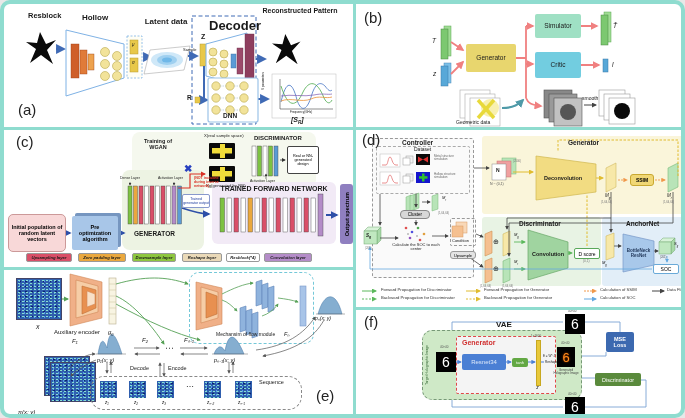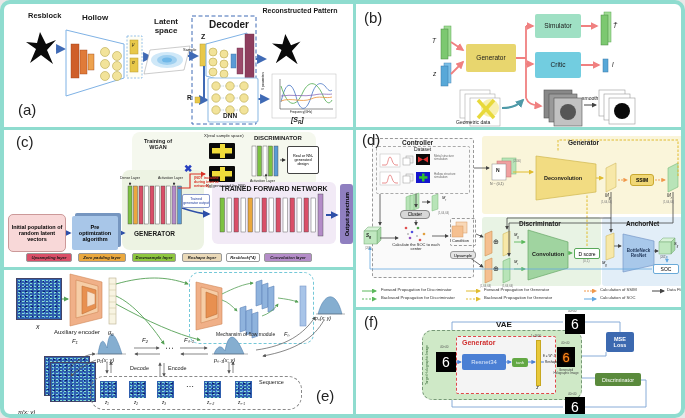--- a/index.html
+++ b/index.html
@@ -121,26 +121,26 @@
         <rect x="268" y="70" width="64" height="44" fill="#fff" stroke="#bbb" stroke-width=".5"></rect>
         <path d="M276,75 L276,105 L329,105" fill="none" stroke="#444" stroke-width=".6"></path>
         <path d="M277,98 C282,76 288,76 293,96 C297,108 303,108 308,90 C312,78 317,78 321,82 C324,86 326,88 328,86" fill="none" stroke="#4472c4" stroke-width=".8"></path>
         <path d="M277,82 C284,104 292,104 299,88 C305,76 313,76 320,94 C323,100 326,100 328,96" fill="none" stroke="#4aa84a" stroke-width=".8"></path>
         <path d="M277,97 C287,93 297,99 307,95 C315,91 322,95 328,93" fill="none" stroke="#e8923a" stroke-width=".8"></path>
         <path d="M277,92 C287,90 300,93 310,91 C318,89 324,91 328,90" fill="none" stroke="#8a6bb8" stroke-width=".8"></path>
       </g>
     </svg>
     <div class="t b" style="left:24px;top:8px;font-size:7.5px">Resblock</div>
     <div class="t b c w" style="left:66px;top:10px;width:50px;font-size:8px">Hollow</div>
-    <div class="t b c w" style="left:140px;top:14px;width:44px;font-size:8px">Latent space</div>
+    <div class="t b c w" style="left:140px;top:14px;width:44px;font-size:8px">Latent data</div>
     <div class="t i" style="left:128px;top:38px;font-size:4.5px">μ</div>
     <div class="t i" style="left:128px;top:56px;font-size:4.5px">σ</div>
     <div class="t" style="left:179px;top:44px;font-size:4px">Sample</div>
     <div class="t b" style="left:197px;top:29px;font-size:7px">Z</div>
-    <div class="t b" style="left:205px;top:15px;font-size:10px">Decoder</div>
+    <div class="t b" style="left:205px;top:15px;font-size:13px">Decoder</div>
     <div class="t b c w" style="left:258px;top:3px;width:76px;font-size:7px">Reconstructed Pattern</div>
     <div class="t b" style="left:183px;top:90px;font-size:6.5px">R</div>
     <div class="t b" style="left:219px;top:108px;font-size:6.5px">DNN</div>
     <div class="t" style="left:258px;top:86px;font-size:3px;transform:rotate(-90deg);transform-origin:left top">S parameters</div>
     <div class="t" style="left:286px;top:107px;font-size:3px">Frequency(GHz)</div>
     <div class="t b i" style="left:287px;top:112px;font-size:7px">
       <span>[S</span><sub>R</sub><span>]</span>
     </div>
     <div class="t" style="left:14px;top:98px;font-size:15px;color:#222">(a)</div>
   </div>

